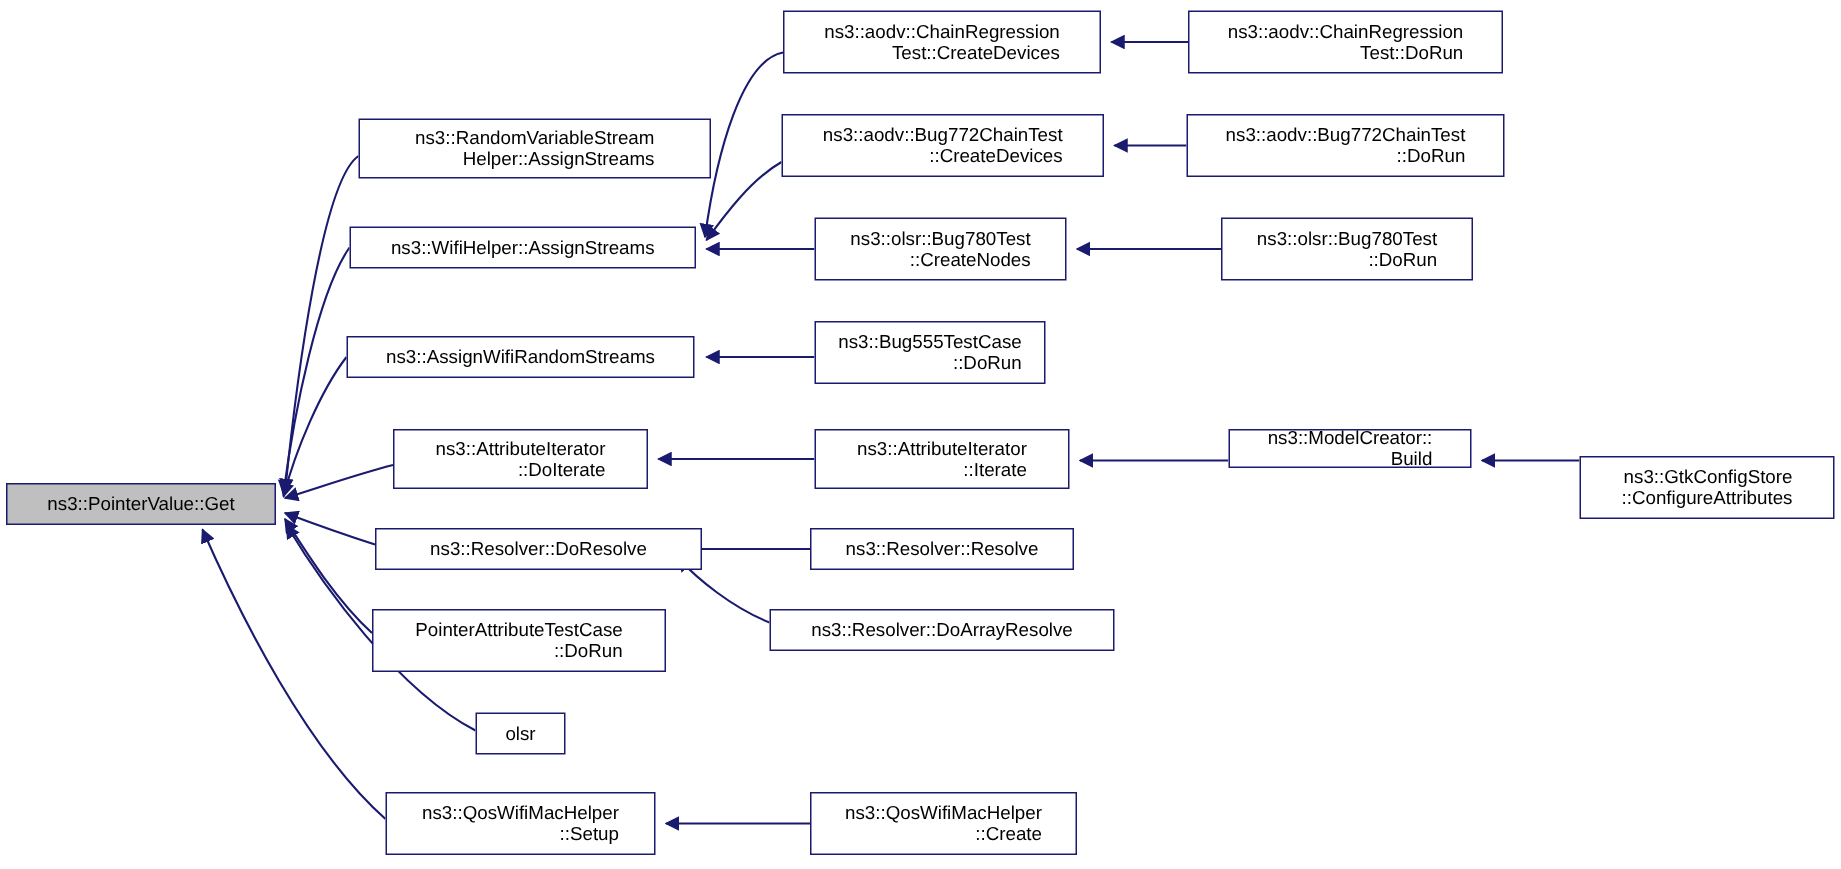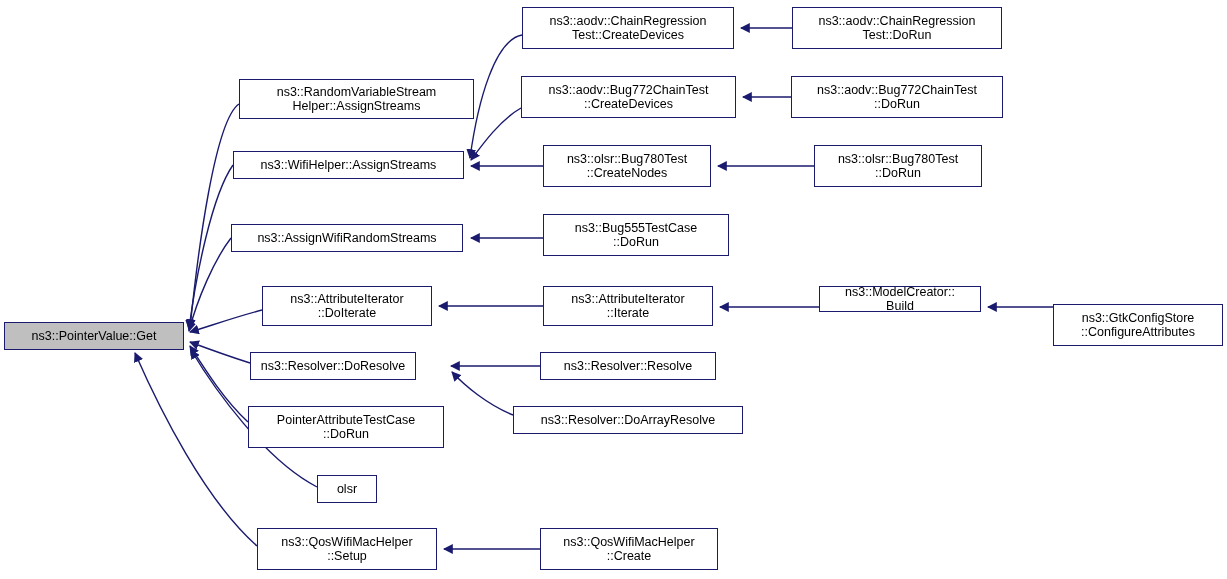--- a/index.html
+++ b/index.html
@@ -27,21 +27,21 @@
     position: absolute;
     box-sizing: border-box;
     border: 1px solid #1a1a6e;
     background: #ffffff;
     color: #000000;
     font-size: 12.5px;
     line-height: 14px;
     display: flex;
     align-items: center;
     justify-content: center;
-    text-align: center;
+    text-align: right;
     white-space: pre-line;
     padding: 1px 3px;
   }
   .node.highlight {
     background: #bfbfbf;
     border-color: #1a1a6e;
   }
 </style>
 </head>
 <body>
@@ -91,40 +91,40 @@
   <div class="node" style="left:239px;top:79px;width:235px;height:40px;">ns3::RandomVariableStream
 Helper::AssignStreams</div>
 
   <div class="node" style="left:233px;top:151px;width:231px;height:28px;">ns3::WifiHelper::AssignStreams</div>
 
   <div class="node" style="left:231px;top:224px;width:232px;height:28px;">ns3::AssignWifiRandomStreams</div>
 
   <div class="node" style="left:262px;top:286px;width:170px;height:40px;">ns3::AttributeIterator
 ::DoIterate</div>
 
-  <div class="node" style="left:250px;top:352px;width:166px;height:28px;">ns3::Resolver::DoResolve</div>
+  <div class="node" style="left:250px;top:352px;width:218px;height:28px;">ns3::Resolver::DoResolve</div>
 
   <div class="node" style="left:248px;top:406px;width:196px;height:42px;">PointerAttributeTestCase
 ::DoRun</div>
 
   <div class="node" style="left:317px;top:475px;width:60px;height:28px;">olsr</div>
 
   <div class="node" style="left:257px;top:528px;width:180px;height:42px;">ns3::QosWifiMacHelper
 ::Setup</div>
 
   <div class="node" style="left:522px;top:7px;width:212px;height:42px;">ns3::aodv::ChainRegression
 Test::CreateDevices</div>
 
   <div class="node" style="left:521px;top:76px;width:215px;height:42px;">ns3::aodv::Bug772ChainTest
 ::CreateDevices</div>
 
   <div class="node" style="left:543px;top:145px;width:168px;height:42px;">ns3::olsr::Bug780Test
 ::CreateNodes</div>
 
-  <div class="node" style="left:543px;top:214px;width:186px;height:42px;">ns3::Bug555TestCase
+  <div class="node" style="left:543px;top:214px;width:154px;height:42px;">ns3::Bug555TestCase
 ::DoRun</div>
 
   <div class="node" style="left:543px;top:286px;width:170px;height:40px;">ns3::AttributeIterator
 ::Iterate</div>
 
   <div class="node" style="left:540px;top:352px;width:176px;height:28px;">ns3::Resolver::Resolve</div>
 
   <div class="node" style="left:513px;top:406px;width:230px;height:28px;">ns3::Resolver::DoArrayResolve</div>
 
   <div class="node" style="left:540px;top:528px;width:178px;height:42px;">ns3::QosWifiMacHelper

